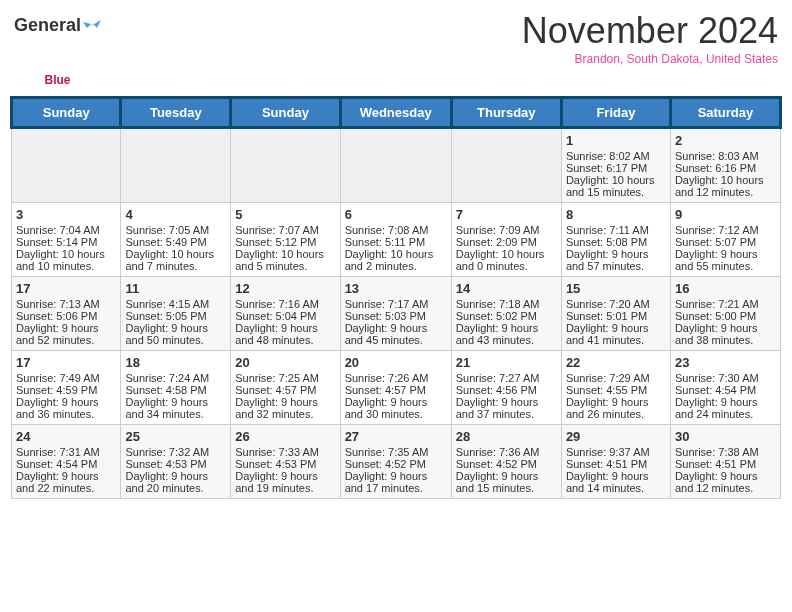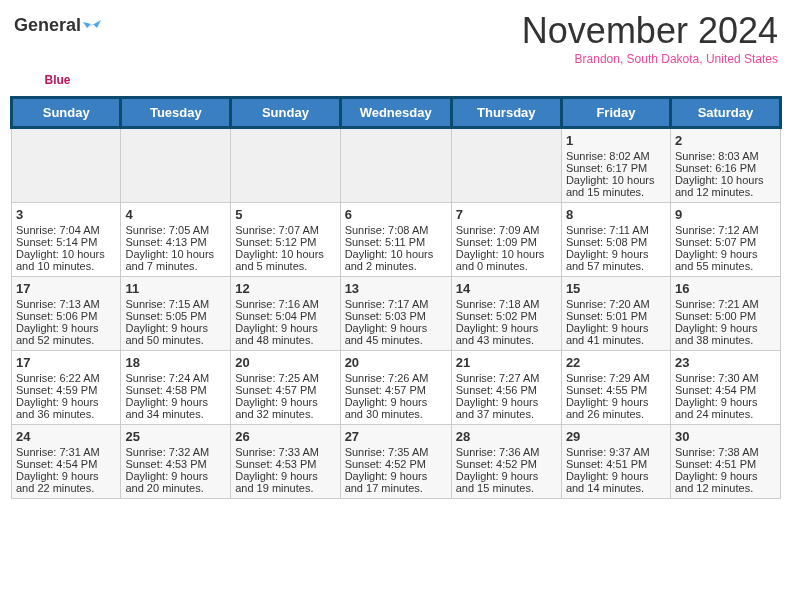--- a/index.html
+++ b/index.html
@@ -147,39 +147,39 @@
       <tr>
         <td>
           <span class="day-number">3</span>
           <div>Sunrise: 7:04 AM</div>
           <div>Sunset: 5:14 PM</div>
           <div>Daylight: 10 hours and 10 minutes.</div>
         </td>
         <td>
           <span class="day-number">4</span>
           <div>Sunrise: 7:05 AM</div>
-          <div>Sunset: 4:13 PM</div>
+          <div>Sunset: 5:49 PM</div>
           <div>Daylight: 10 hours and 7 minutes.</div>
         </td>
         <td>
           <span class="day-number">5</span>
           <div>Sunrise: 7:07 AM</div>
           <div>Sunset: 5:12 PM</div>
           <div>Daylight: 10 hours and 5 minutes.</div>
         </td>
         <td>
           <span class="day-number">6</span>
           <div>Sunrise: 7:08 AM</div>
           <div>Sunset: 5:11 PM</div>
           <div>Daylight: 10 hours and 2 minutes.</div>
         </td>
         <td>
           <span class="day-number">7</span>
           <div>Sunrise: 7:09 AM</div>
-          <div>Sunset: 1:09 PM</div>
+          <div>Sunset: 2:09 PM</div>
           <div>Daylight: 10 hours and 0 minutes.</div>
         </td>
         <td>
           <span class="day-number">8</span>
           <div>Sunrise: 7:11 AM</div>
           <div>Sunset: 5:08 PM</div>
           <div>Daylight: 9 hours and 57 minutes.</div>
         </td>
         <td>
           <span class="day-number">9</span>
@@ -190,21 +190,21 @@
       </tr>
       <tr>
         <td>
           <span class="day-number">17</span>
           <div>Sunrise: 7:13 AM</div>
           <div>Sunset: 5:06 PM</div>
           <div>Daylight: 9 hours and 52 minutes.</div>
         </td>
         <td>
           <span class="day-number">11</span>
-          <div>Sunrise: 7:15 AM</div>
+          <div>Sunrise: 4:15 AM</div>
           <div>Sunset: 5:05 PM</div>
           <div>Daylight: 9 hours and 50 minutes.</div>
         </td>
         <td>
           <span class="day-number">12</span>
           <div>Sunrise: 7:16 AM</div>
           <div>Sunset: 5:04 PM</div>
           <div>Daylight: 9 hours and 48 minutes.</div>
         </td>
         <td>
@@ -228,21 +228,21 @@
         <td>
           <span class="day-number">16</span>
           <div>Sunrise: 7:21 AM</div>
           <div>Sunset: 5:00 PM</div>
           <div>Daylight: 9 hours and 38 minutes.</div>
         </td>
       </tr>
       <tr>
         <td>
           <span class="day-number">17</span>
-          <div>Sunrise: 6:22 AM</div>
+          <div>Sunrise: 7:49 AM</div>
           <div>Sunset: 4:59 PM</div>
           <div>Daylight: 9 hours and 36 minutes.</div>
         </td>
         <td>
           <span class="day-number">18</span>
           <div>Sunrise: 7:24 AM</div>
           <div>Sunset: 4:58 PM</div>
           <div>Daylight: 9 hours and 34 minutes.</div>
         </td>
         <td>

